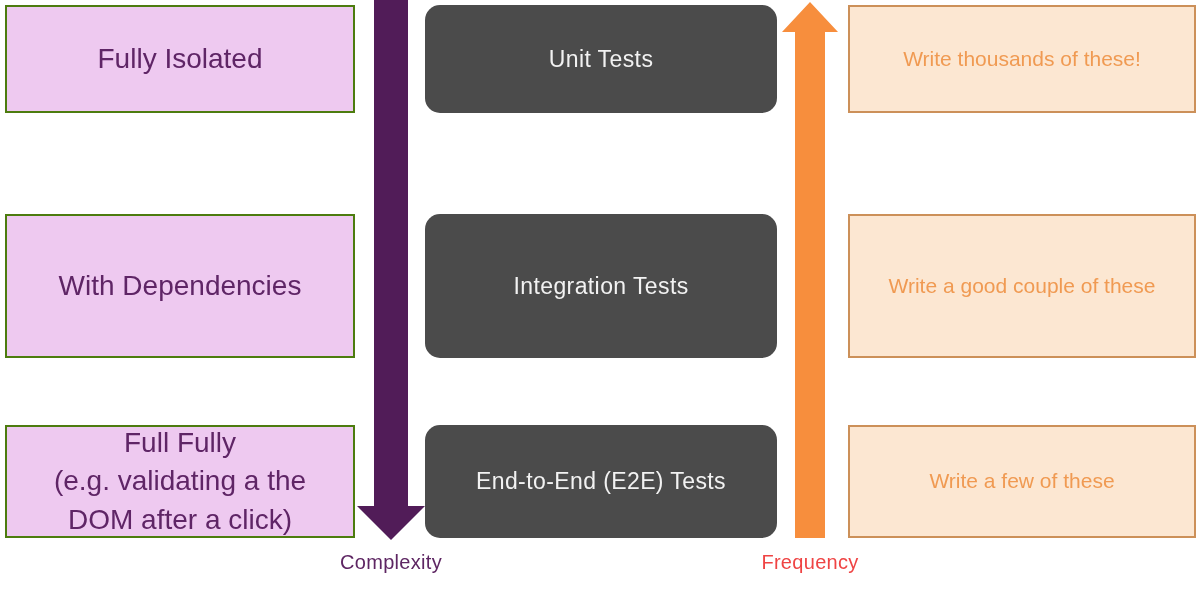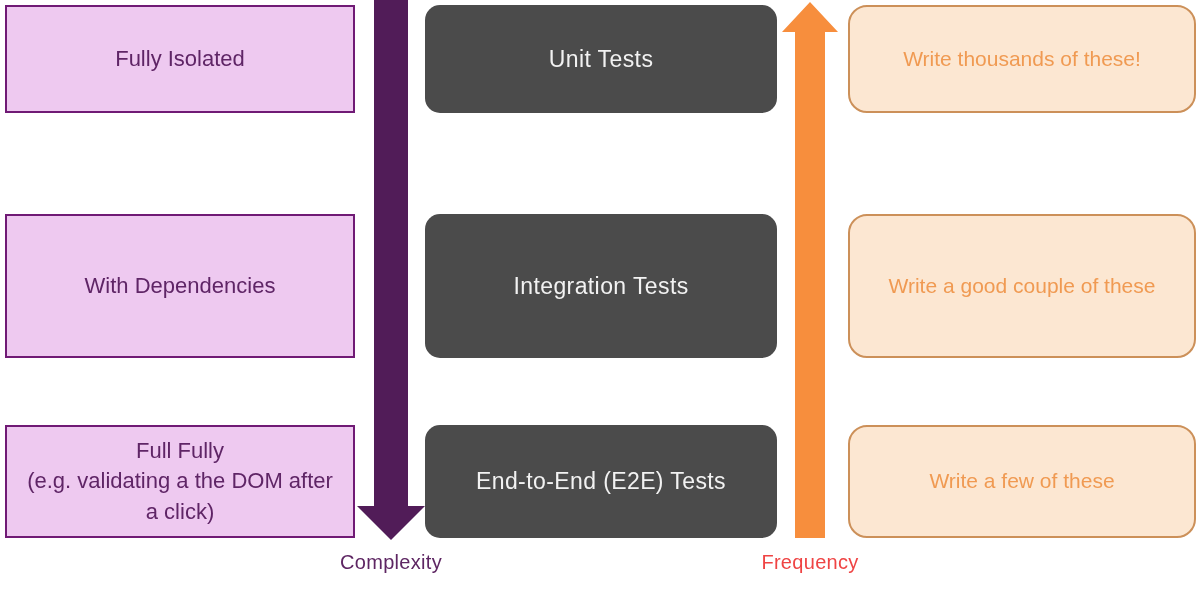--- a/index.html
+++ b/index.html
@@ -19,32 +19,32 @@
     display: flex;
     flex-direction: column;
     align-items: center;
     justify-content: center;
     text-align: center;
   }
 
   
   .col-left   { left: 5px;   width: 350px; }
   .col-mid    { left: 425px; width: 352px; border-radius: 15px; }
-  .col-right  { left: 848px; width: 348px; border-radius: 19px; }
+  .col-right  { left: 848px; width: 348px; }
 
   
   .row-0 { top: 5px;   height: 108px; }
   .row-1 { top: 214px; height: 144px; }
   .row-2 { top: 425px; height: 113px; }
 
   .characteristic-box {
     background: #eec9f0;
-    border: 2px solid #701a75;
+    border: 2px solid #4d7c0f;
     color: #5f2566;
-    font-size: 22px;
+    font-size: 28px;
     line-height: 1.38;
     padding: 2px 12px;
   }
 
   .test-type-box {
     background: #4b4b4b;
     color: #f2f2f2;
     font-size: 23px;
     letter-spacing: 0.4px;
   }

